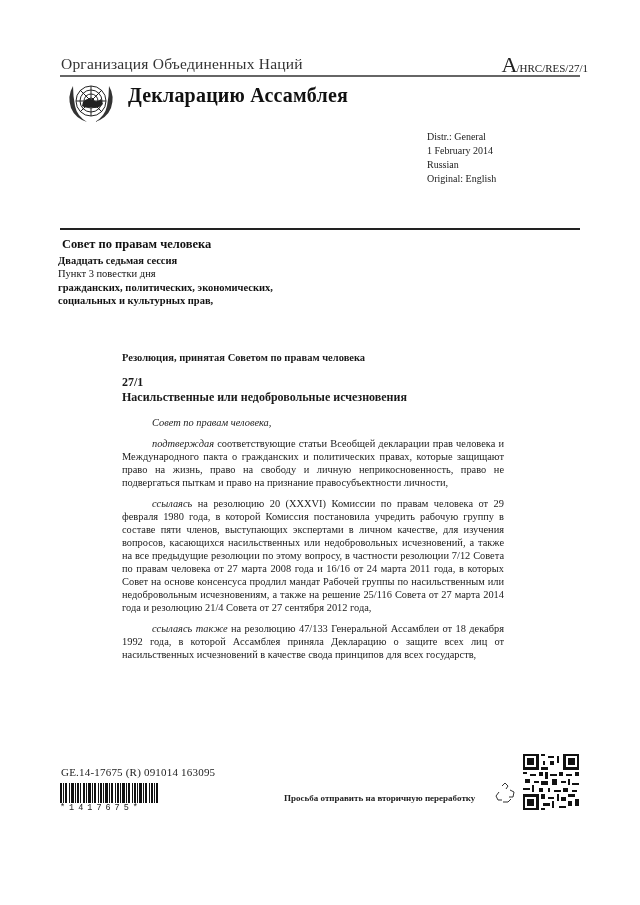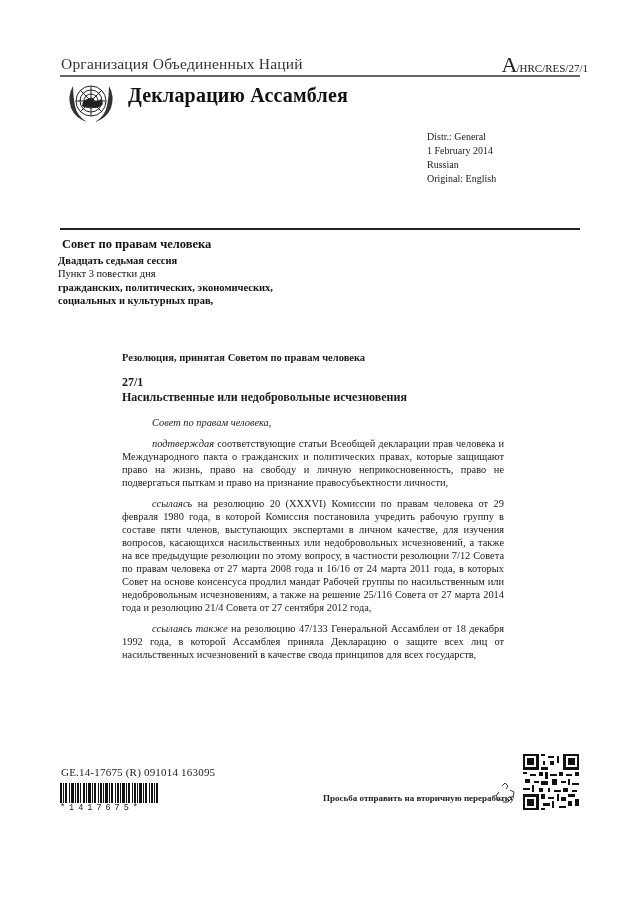--- a/index.html
+++ b/index.html
@@ -19,21 +19,21 @@
   .meta .b { font-weight:bold; }
   .adopted { left:122px; top:345px; font-size:10.5px; font-weight:bold;margin-top:7px; }
   .resno { left:122px; top:375px; font-size:12px; font-weight:bold; line-height:15px; }
   .body { left:122px; top:416px; width:398px; font-size:10.4px; line-height:13px; color:#222; }
   .body p { margin:0 16px 8px 0; text-align:justify; text-indent:30px; }
   .body p.first { text-indent:30px; }
   .body i { font-style:italic; }
   .job { left:61px; top:766px; font-size:11px; color:#222; letter-spacing:0.2px; }
   .barcode { left:60px; top:783px; width:98px; height:20px; }
   .barnum { left:60px; top:803px; font-family:"Liberation Mono", monospace; font-size:8.5px; letter-spacing:4px; color:#222; }
-  .recycle { left:284px; top:793px; font-size:9px; font-weight:bold; color:#222;margin-left:39px; }
+  .recycle { left:284px; top:793px; font-size:9px; font-weight:bold; color:#222; }
   .recycle-icon { left:494px; top:782px; width:22px; height:24px; }
   .qr { left:523px; top:752px; width:56px; height:60px; }
 </style>
 </head>
 <body>
 
 <div class="abs org">Организация Объединенных Наций</div>
 <div class="abs symbol"><span class="big">A</span><span>/HRC/RES/27/1</span></div>
 <div class="abs rule-top"></div>
 

